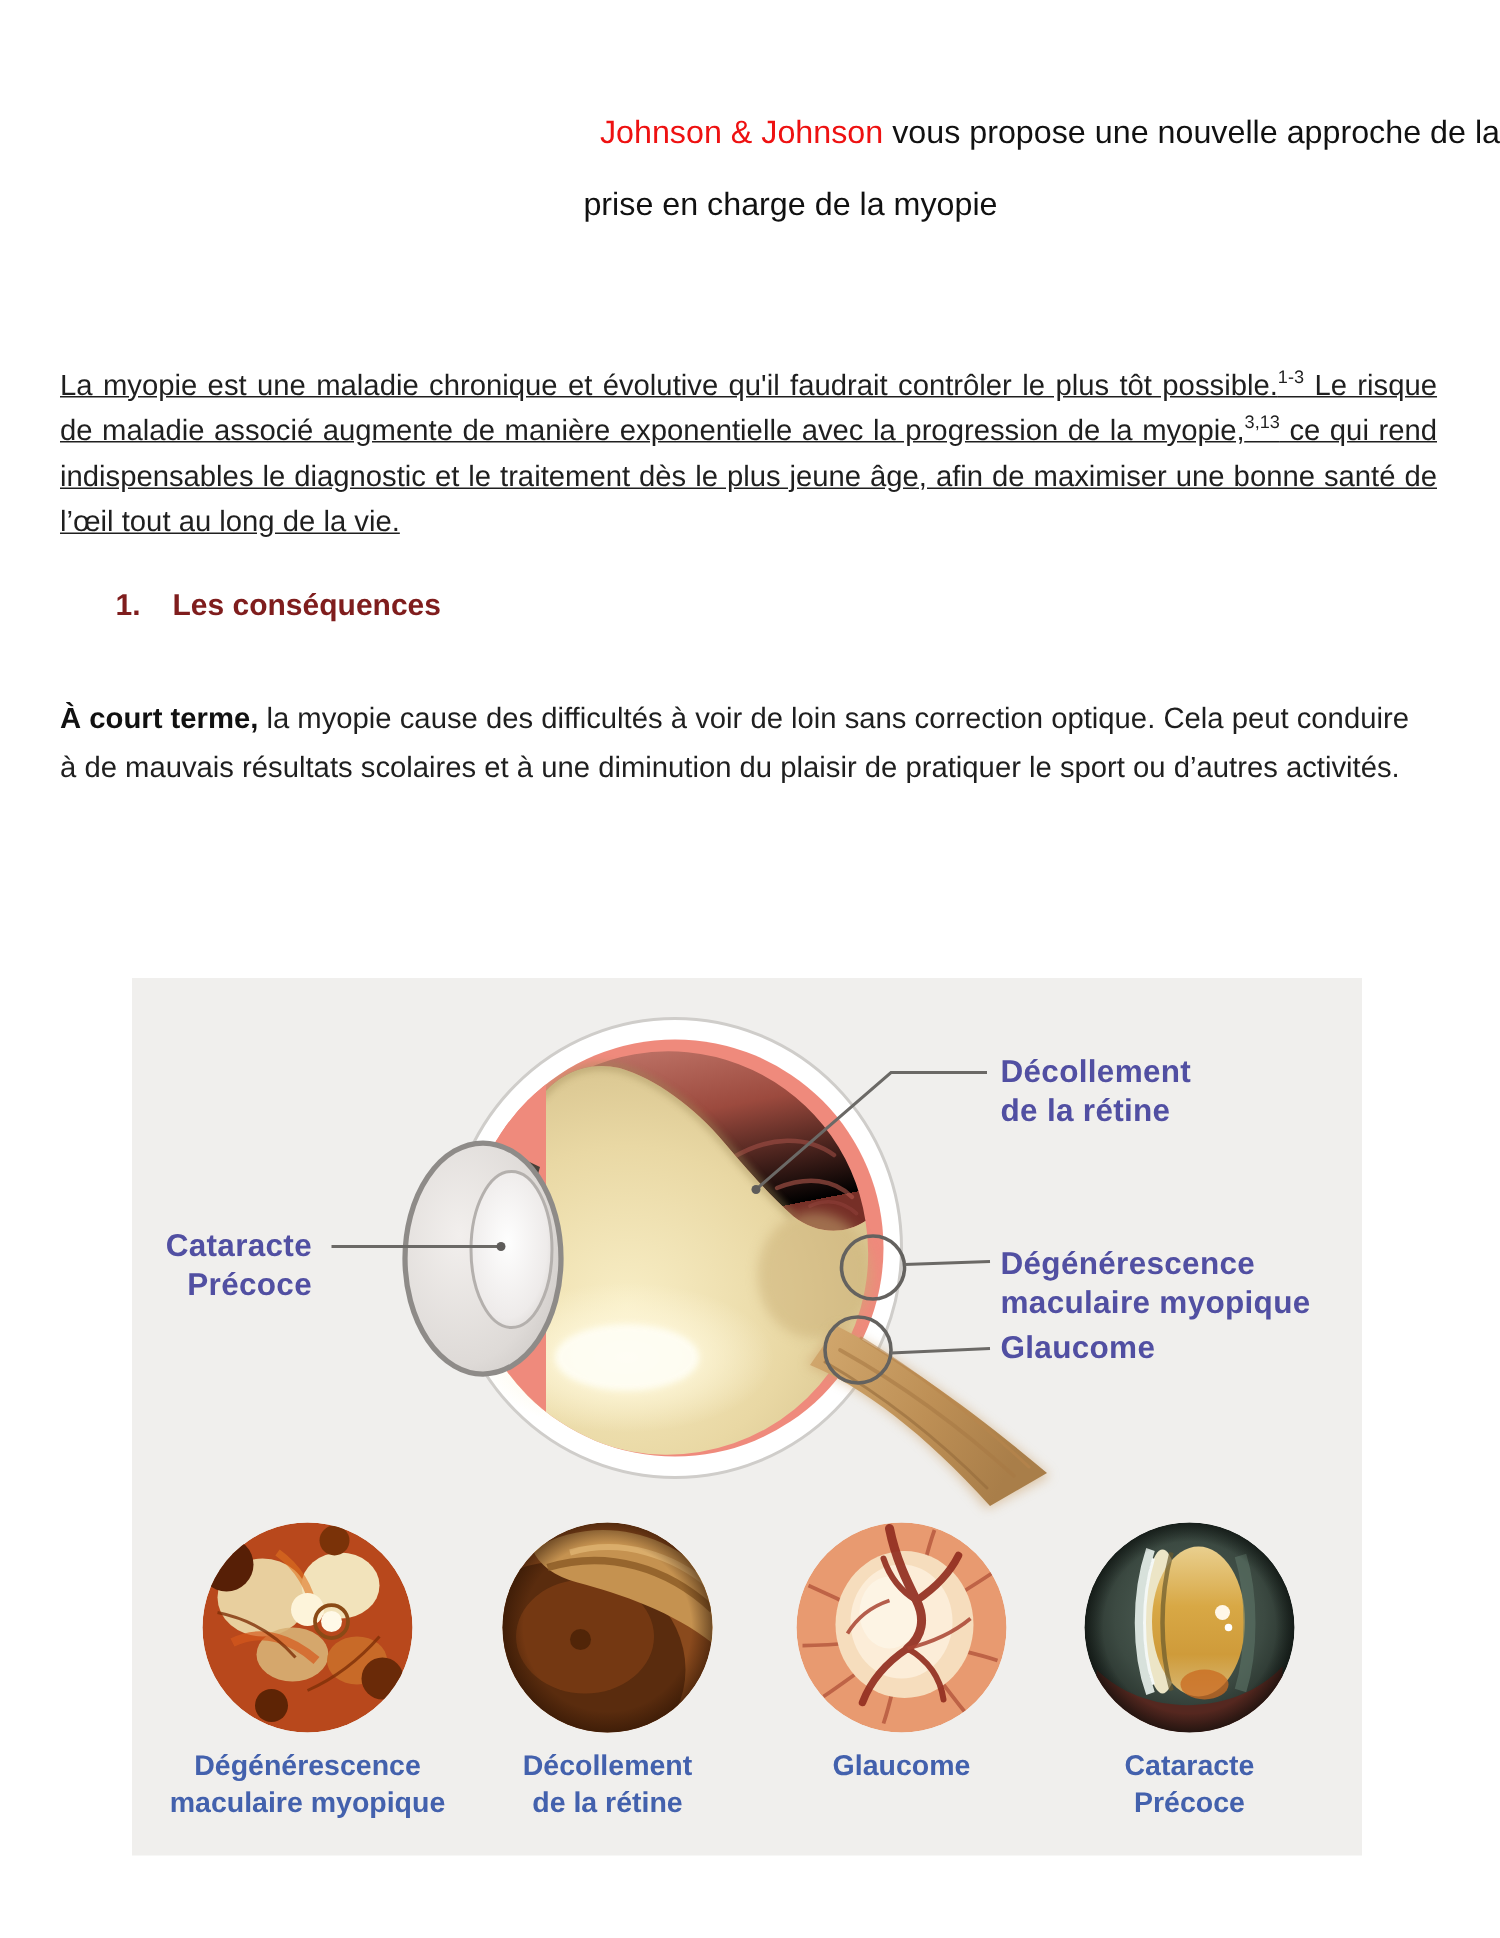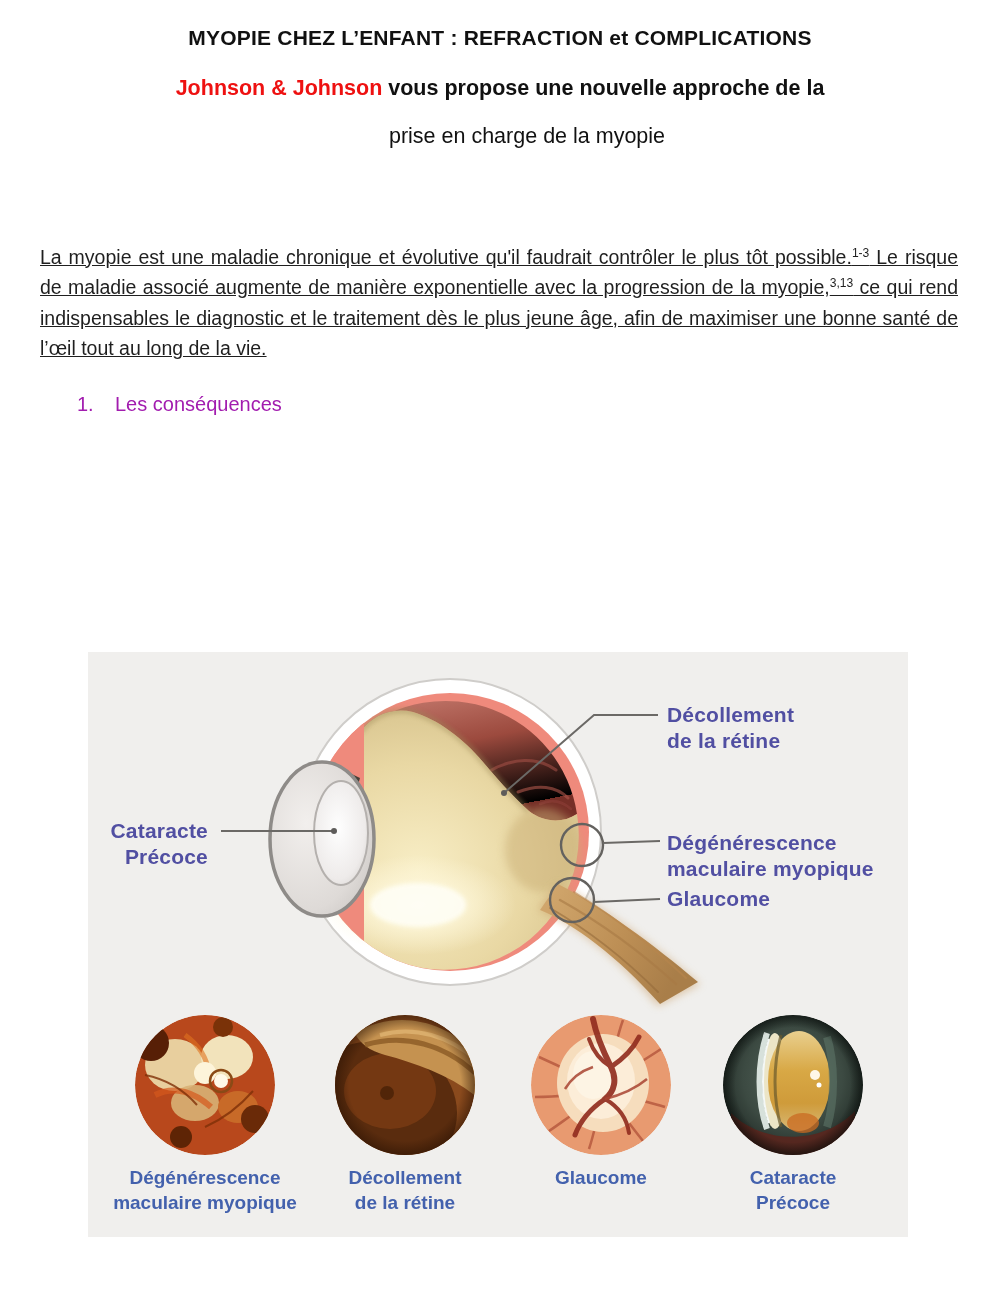--- a/index.html
+++ b/index.html
@@ -5,29 +5,29 @@
   html,body{margin:0;padding:0;background:#ffffff;}
   .page{
     position:relative;width:1000px;height:1292px;background:#ffffff;
     font-family:"Liberation Sans",sans-serif;color:#1c1c1c;overflow:hidden;
   }
   .abs{position:absolute;}
   .title{
     top:26px;left:0;width:1000px;text-align:center;
     font-size:21px;font-weight:bold;letter-spacing:0.2px;color:#111;
   }
-  .subtitle{top:76px;left:0;width:1000px;text-align:center;font-size:21.5px;font-weight:bold;color:#111;}
+  .subtitle{top:76px;left:0;width:1000px;text-align:right;font-size:21.5px;font-weight:normal;color:#111;}
   .subtitle2{top:124px;left:0;width:968px;text-align:center;font-size:21.5px;font-weight:normal;color:#111;padding-left:43px;}
   .brand{color:#ee1111;}
   .intro{
     top:222px;left:40px;width:918px;
     font-size:19.5px;line-height:30.5px;text-align:justify;color:#1f1f1f;text-decoration:underline;
   }
   sup{font-size:62%;line-height:0;vertical-align:super;}
-  .heading{top:393px;left:77px;font-size:20px;font-weight:normal;color:#a21caf;}
+  .heading{top:393px;left:77px;font-size:20px;font-weight:bold;color:#7f1d1d;}
   .heading .num{display:inline-block;width:38px;}
   .para-court{top:443px;left:40px;width:900px;font-size:19.5px;line-height:33px;color:#1f1f1f;}
   .para-long{top:556px;left:40px;width:880px;font-size:19.5px;line-height:38px;color:#1f1f1f;}
   .para-court b,.para-long b{color:#111;}
   
   .figure{top:652px;left:88px;width:820px;height:585px;background:#f0efed;}
   .eye-svg{position:absolute;top:0;left:0;}
   .dlabel{
     position:absolute;font-size:21px;font-weight:bold;line-height:26px;
     color:#514fa2;white-space:pre-line;letter-spacing:0.2px;
@@ -37,30 +37,30 @@
   .glabel{
     position:absolute;width:230px;text-align:center;
     font-size:19px;font-weight:bold;line-height:25px;color:#4361ad;white-space:pre-line;
   }
 </style>
 </head>
 <body>
 
 <div class="page">
 
-  <div class="abs title">MYOPIE CHEZ L’ENFANT : REFRACTION et COMPLICATIONS</div>
 
   <div class="abs subtitle"><span class="brand">Johnson &amp; Johnson</span><span> vous propose une nouvelle approche de la</span></div>
 
   <div class="abs subtitle2">prise en charge de la myopie</div>
 
   <p class="abs intro"><span>La myopie est une maladie chronique et évolutive qu'il faudrait contrôler le plus tôt possible.</span><sup>1-3</sup><span> Le risque de maladie associé augmente de manière exponentielle avec la progression de la myopie,</span><sup>3,13</sup><span> ce qui rend indispensables le diagnostic et le traitement dès le plus jeune âge, afin de maximiser une bonne santé de l’œil tout au long de la vie.</span></p>
 
   <div class="abs heading"><span class="num">1.</span><span>Les conséquences</span></div>
 
+  <p class="abs para-court"><b>À court terme,</b><span> la myopie cause des difficultés à voir de loin sans correction optique. Cela peut conduire à de mauvais résultats scolaires et à une diminution du plaisir de pratiquer le sport ou d’autres activités.</span></p>
 
 
   <div class="abs figure">
 
     <svg class="eye-svg" width="820" height="585" viewBox="0 0 820 585">
       <defs>
         <clipPath id="eyeClip">
             <circle cx="362" cy="180" r="139"></circle>
           </clipPath>
         <linearGradient id="gMaroon" x1="0" y1="0" x2="0.35" y2="1">

